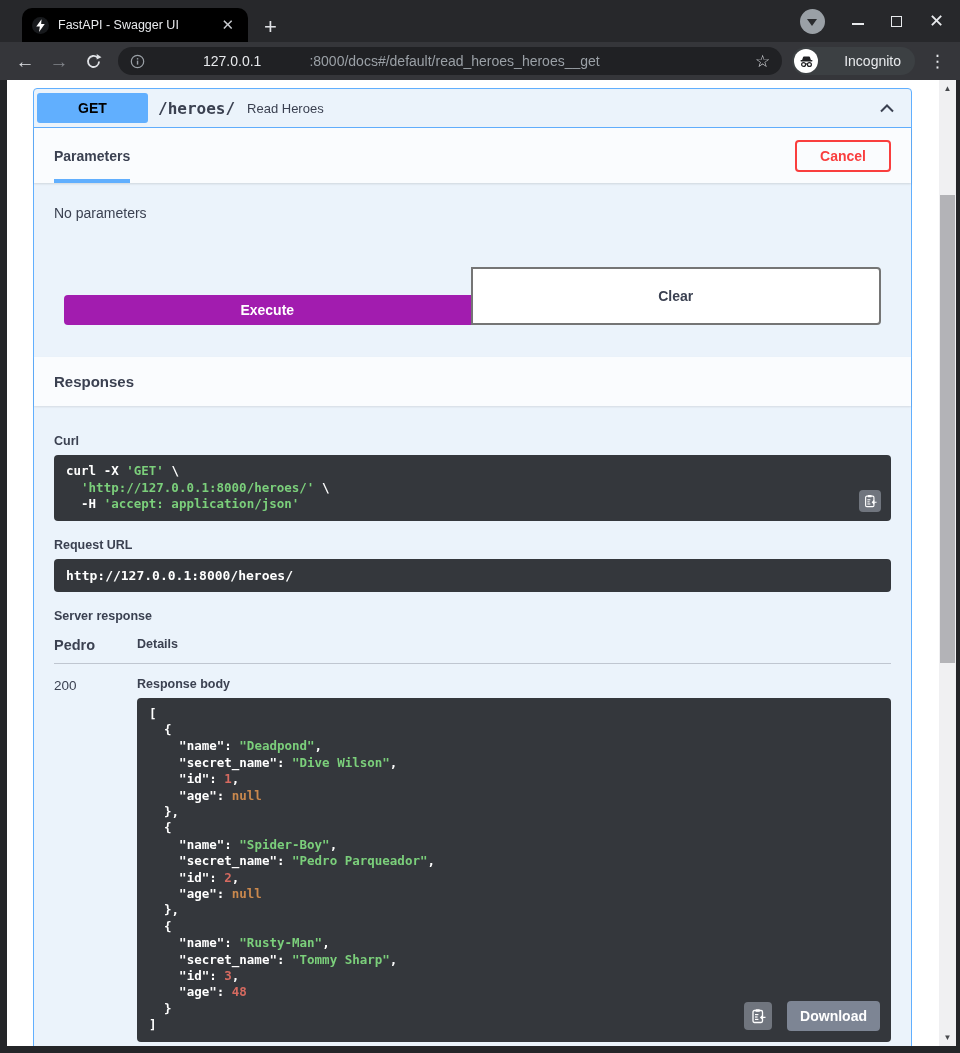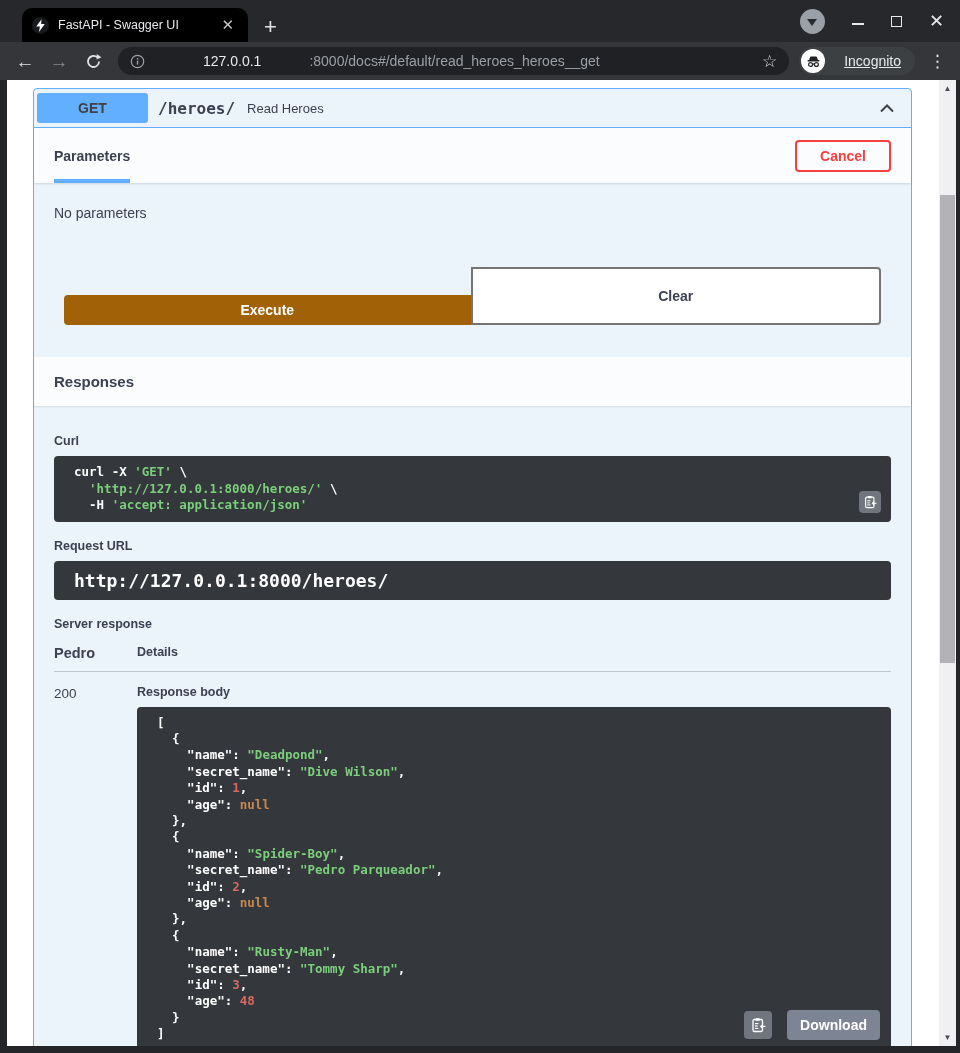--- a/index.html
+++ b/index.html
@@ -31,69 +31,69 @@
   .toolbar { height:38px; background:#35363a; display:flex; align-items:center; padding:0 10px; gap:4px; }
   .nav { width:30px; text-align:center; font-size:19px; line-height:1; }
   .nav.back { color:#dfe1e5; }
   .nav.fwd { color:#85888d; }
   .nav.reload { display:flex; justify-content:center; }
   .urlbar { flex:1; height:28px; background:#202124; border-radius:14px; display:flex; align-items:center; padding:0 12px; margin:0 6px; font-size:14px;gap:48px; }
   .info-icon { display:flex; margin-right:10px; }
   .url-host { color:#e8eaed; }
   .url-rest { color:#9aa0a6; }
   .star { margin-left:auto; color:#dadce0; font-size:17px; }
-  .incog { height:28px; background:#3c4043; border-radius:14px; display:flex; align-items:center; gap:19px; padding:2px 14px 2px 2px; color:#e8eaed; font-size:14px;text-decoration:underline; }
+  .incog { height:28px; background:#3c4043; border-radius:14px; display:flex; align-items:center; gap:26px; padding:2px 14px 2px 2px; color:#e8eaed; font-size:14px; }
   .incog-circ { width:24px; height:24px; background:#fff; border-radius:50%; display:flex; align-items:center; justify-content:center; }
   .menu-dots { color:#e8eaed; font-size:17px; margin:0 4px 0 10px; letter-spacing:0; }
 
   
   .page { flex:1; background:#fff; border-left:7px solid #242528; border-right:4px solid #242528; border-bottom:7px solid #242528; position:relative; overflow:hidden; }
   .content { position:absolute; left:0; top:0; right:17px; bottom:0; background:#fff; padding:8px 0 0 26px; overflow:hidden; }
 
   .scrollbar { position:absolute; right:0; top:0; bottom:0; width:17px; background:#f0f0f2; }
   .sb-arrow { position:absolute; left:0; width:100%; text-align:center; font-size:8px; color:#47494d; }
   .sb-arrow.up { top:4px; } .sb-arrow.down { bottom:4px; }
   .sb-thumb { position:absolute; left:1px; right:1px; top:115px; height:468px; background:#b3b3b7; }
 
   
   .opblock { width:879px; border:1px solid #61affe; border-radius:4px; background:#ebf3fb; }
   .op-header { display:flex; align-items:center; padding:4px 14px 4px 3px; border-bottom:1px solid #61affe; }
-  .method { width:111px; padding:7px 0; text-align:center; background:#61affe; color:#404040; font-weight:700; font-size:14px; border-radius:3px; }
+  .method { width:111px; padding:7px 0; text-align:center; background:#61affe; color:#000000; font-weight:700; font-size:14px; border-radius:3px; }
   .path { margin-left:10px; font-family:"DejaVu Sans Mono", monospace; font-weight:700; font-size:16px; color:#3b4151; }
   .summary { margin-left:12px; font-size:13px; color:#3b4151; }
   .chev { margin-left:auto; }
 
   .tabrow { background:#fafcfe; height:55px; padding:0 20px; display:flex; justify-content:space-between; align-items:center; box-shadow:0 1px 2px rgba(0,0,0,.12); }
   .tab-param { height:100%; display:flex; align-items:center; border-bottom:4px solid #61affe; padding-top:4px; font-size:14px; font-weight:700; color:#3b4151; }
   .cancel { background:transparent; border:2px solid #f93e3e; border-radius:4px; color:#f93e3e; font-weight:700; font-size:14px; padding:6px 23px; font-family:inherit; }
 
   .params-body { padding:22px 20px 32px; }
   .nopar { font-size:14px; color:#3b4151; }
   .exec-row { display:flex; margin:46px 10px 0 10px; }
-  .execute { flex:1; background:#a16207; color:#fff; font-weight:700; font-size:14px; border:none; border-radius:4px 0 0 4px; padding:7px 0; font-family:inherit;margin-top:28px; }
+  .execute { flex:1; background:#a21caf; color:#fff; font-weight:700; font-size:14px; border:none; border-radius:4px 0 0 4px; padding:7px 0; font-family:inherit;margin-top:28px; }
   .clearbtn { flex:1; background:#fff; color:#3b4151; font-weight:700; font-size:14px; border:2px solid #757575; border-radius:0 4px 4px 0; padding:6px 0; font-family:inherit; }
 
   .resp-header { background:#fafcfe; padding:16px 20px; font-weight:700; font-size:15px; color:#3b4151; box-shadow:0 1px 2px rgba(0,0,0,.1); }
   .resp-body { padding:28px 20px 10px; }
 
   .lbl { font-size:12.5px; font-weight:700; color:#3b4151; margin-bottom:7px; }
   .codeblock { background:#34373c; border-radius:4px; position:relative; }
-  .codeblock pre { margin:8px; font-family:"DejaVu Sans Mono", monospace; font-weight:700; color:#fff; white-space:pre; }
+  .codeblock pre { margin:0; font-family:"DejaVu Sans Mono", monospace; font-weight:700; color:#fff; white-space:pre; }
   .curlblock pre { padding:8px 12px; font-size:12.5px; line-height:1.32; }
   .c-w { color:#ffffff; }
   .c-g { color:#7bcf7b; }
   .c-str { color:#7bcf7b; }
   .c-num { color:#d66a60; }
   .c-nul { color:#c9884d; }
 
   .copybtn { position:absolute; right:10px; bottom:9px; width:22px; height:22px; background:#70757e; border-radius:4px; display:flex; align-items:center; justify-content:center; }
   .copybtn.big { position:static; width:28px; height:28px; }
 
   .sect { margin-top:17px; }
-  .urlblock pre { padding:9px 12px; font-size:18px; }
+  .urlblock pre { padding:9px 12px; font-size:13px; }
 
   .table-head { display:flex; margin-top:14px; }
   .code-col { width:83px; font-size:14.5px; font-weight:700; color:#3b4151; }
   .det-col { font-size:12.5px; font-weight:700; color:#3b4151; }
   hr.sep { border:none; border-top:1px solid rgba(59,65,81,.25); margin:10px 0 0; }
   .resp-row { display:flex; margin-top:13px; }
   .status { width:83px; font-size:13.5px; font-weight:400; color:#3b4151; padding-top:1px; }
   .det-body { flex:1; }
   .bodyblock pre { padding:8px 12px; font-size:12.5px; line-height:16.4px; }
   .block-controls { position:absolute; right:11px; bottom:11px; display:flex; align-items:center; gap:15px; }

